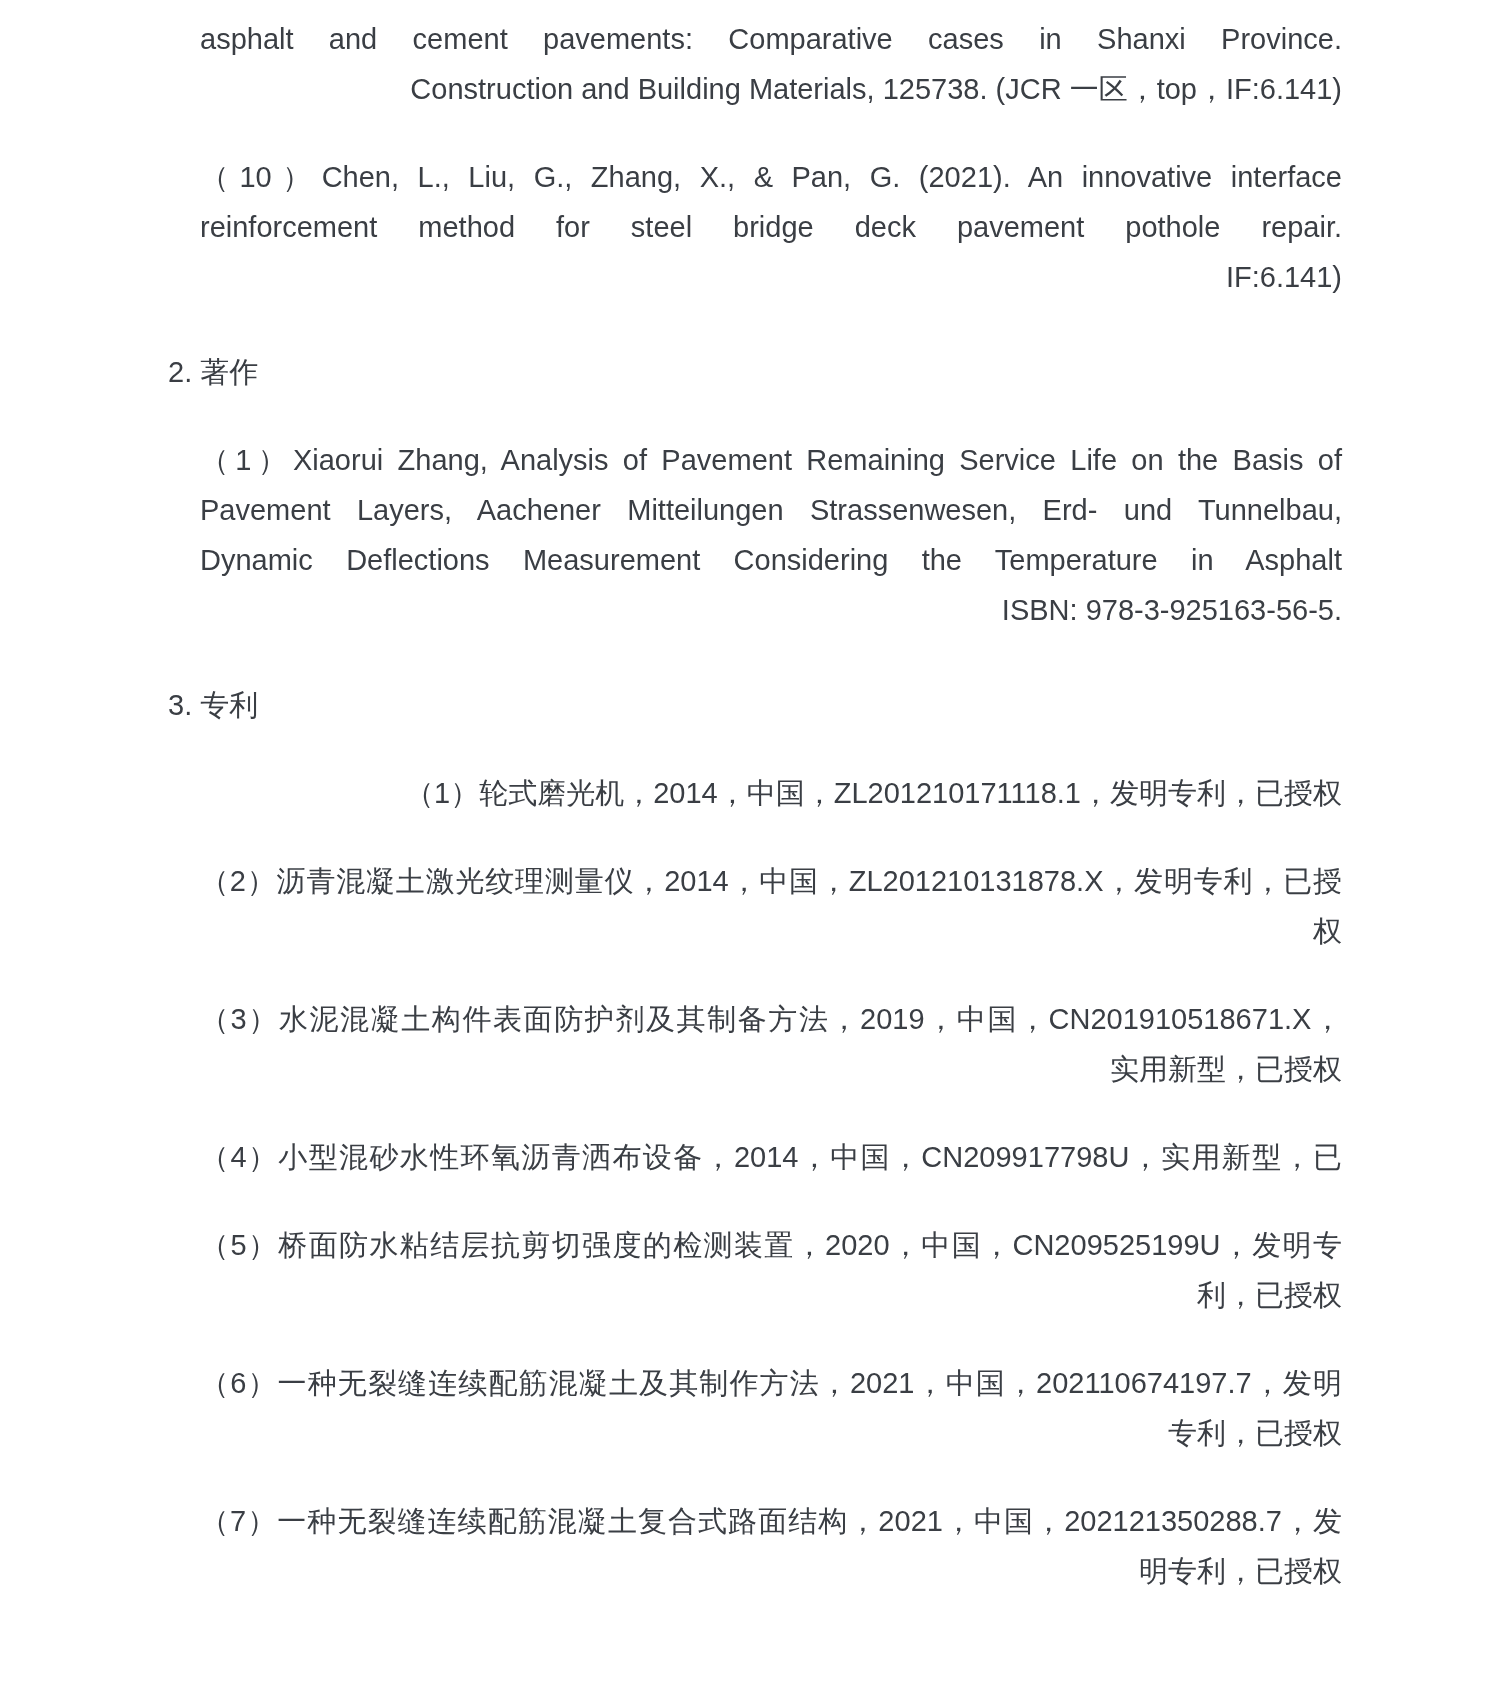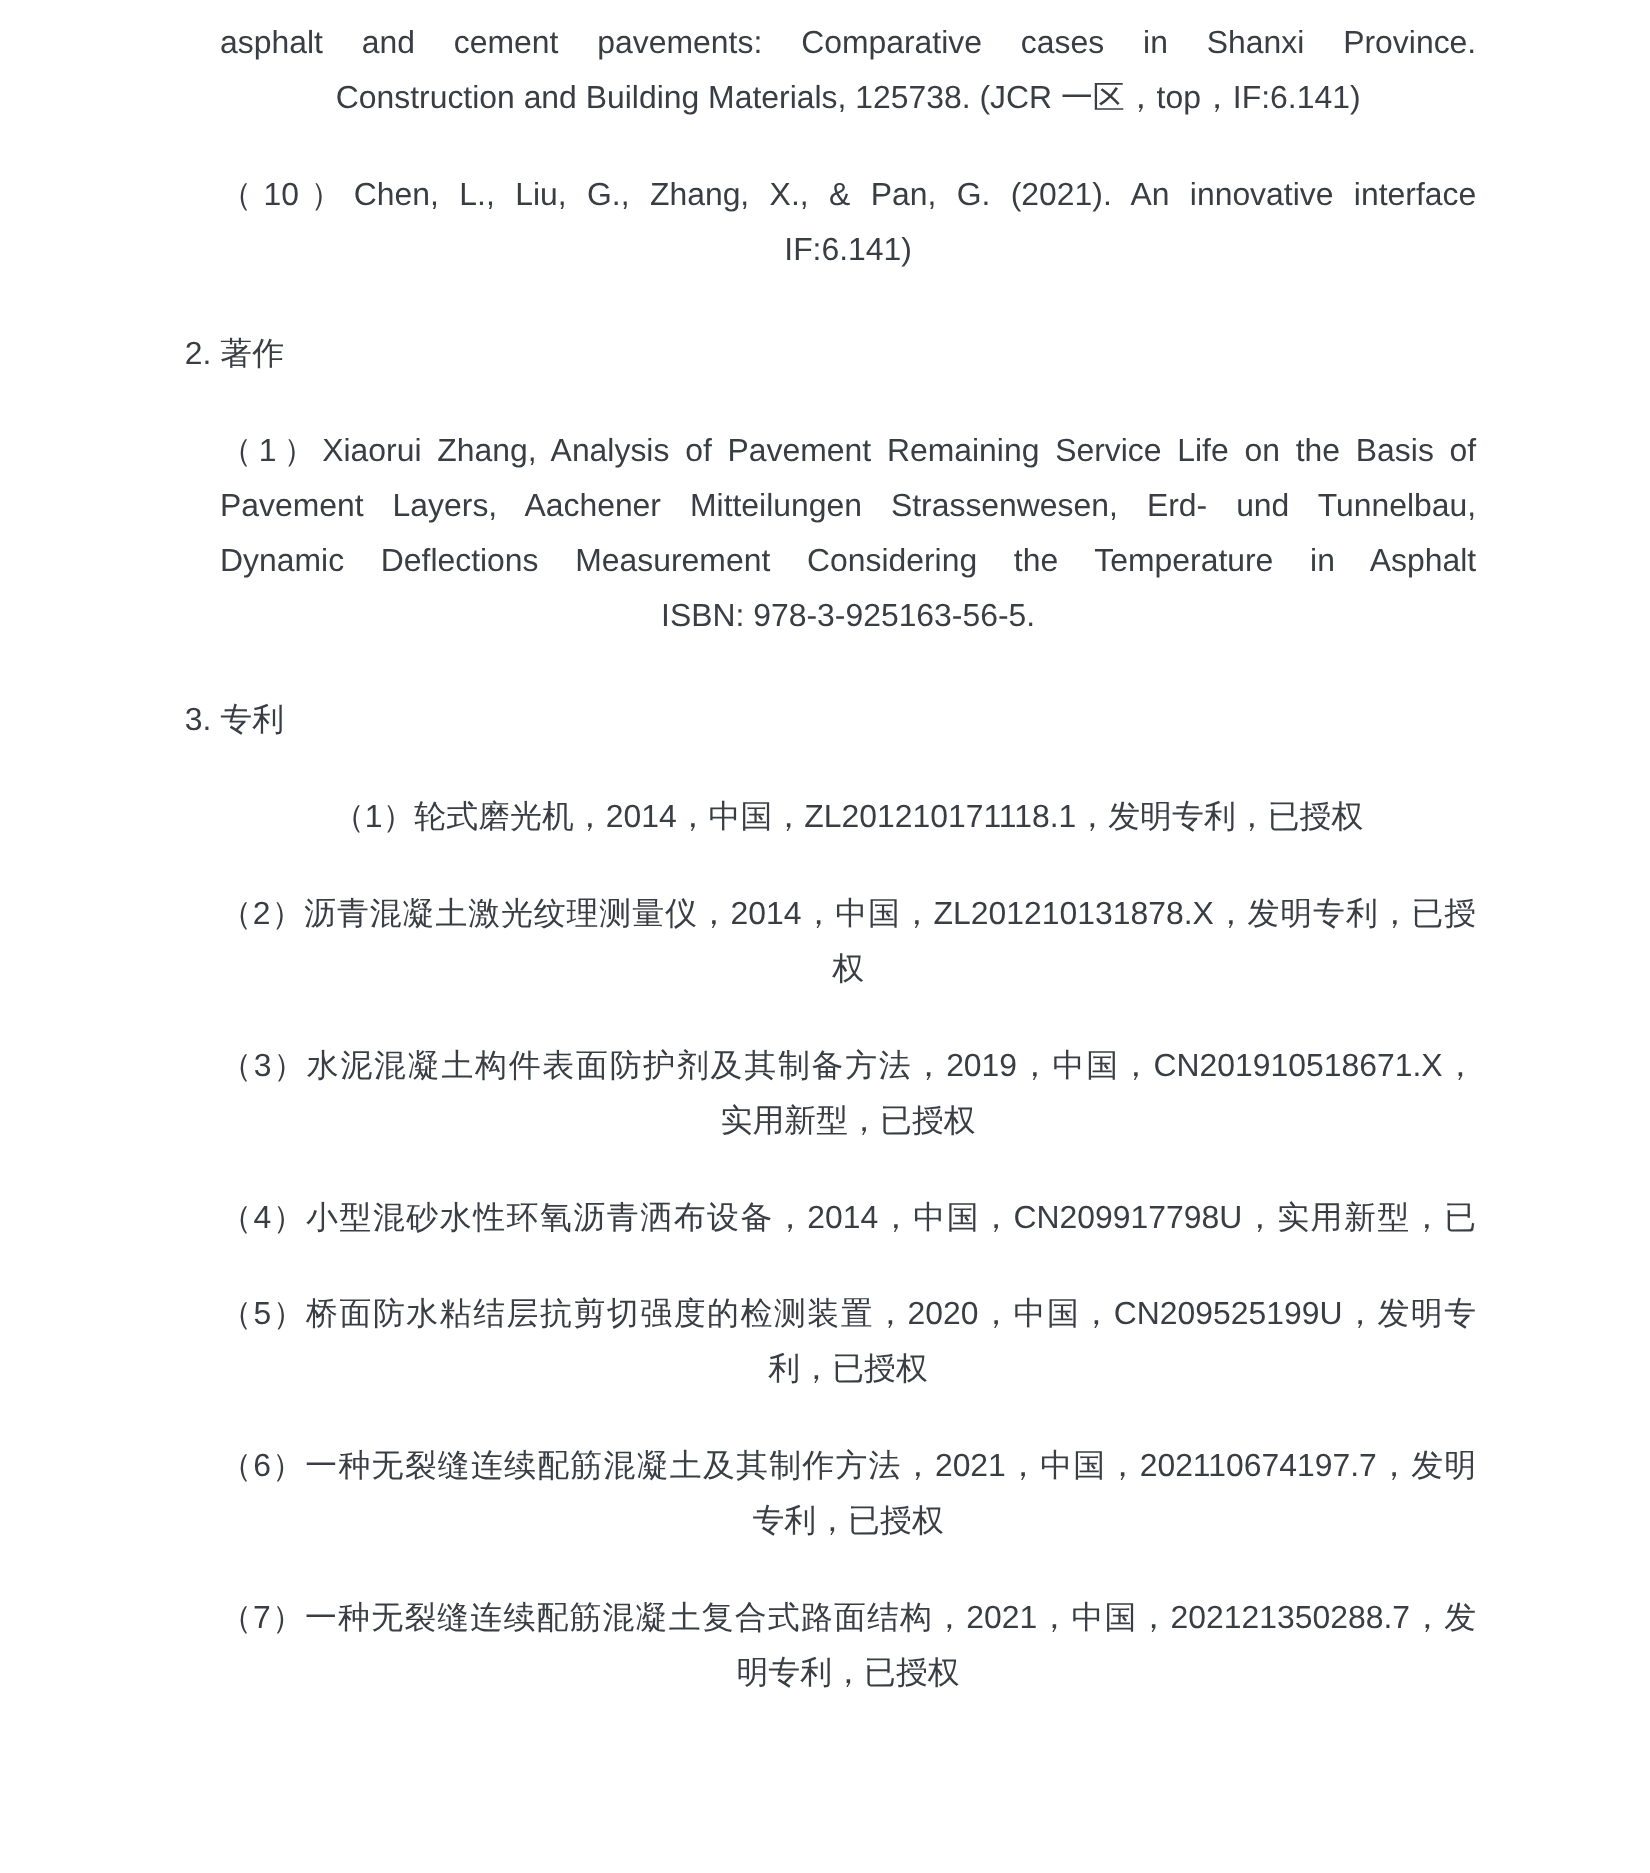--- a/index.html
+++ b/index.html
@@ -23,37 +23,38 @@
     color: #3a3e44;
     background: #ffffff;
   }
   .para {
     margin: 0 0 38px 0;
   }
   .heading {
     margin: 45px 0 38px -32px;
   }
   .line {
-    text-align: center;
+    text-align: right;
   }
   .line.justify {
     text-align: justify;
     text-align-last: justify;
   }
 </style>
 </head>
 <body>
 
 <div class="page-content">
     <div class="para">
       <div class="line justify">asphalt and cement pavements: Comparative cases in Shanxi Province.</div>
       <div class="line">Construction and Building Materials, 125738. (JCR 一区，top，IF:6.141)</div>
     </div>
     <div class="para">
       <div class="line justify">（10）Chen, L., Liu, G., Zhang, X., &amp; Pan, G. (2021). An innovative interface</div>
+      <div class="line justify">reinforcement method for steel bridge deck pavement pothole repair.</div>
       <div class="line">IF:6.141)</div>
     </div>
     <div class="heading">2. 著作</div>
     <div class="para">
       <div class="line justify">（1）Xiaorui Zhang, Analysis of Pavement Remaining Service Life on the Basis of</div>
       <div class="line justify">Pavement Layers, Aachener Mitteilungen Strassenwesen, Erd- und Tunnelbau,</div>
       <div class="line justify">Dynamic Deflections Measurement Considering the Temperature in Asphalt</div>
       <div class="line">ISBN: 978-3-925163-56-5.</div>
     </div>
     <div class="heading">3. 专利</div>

